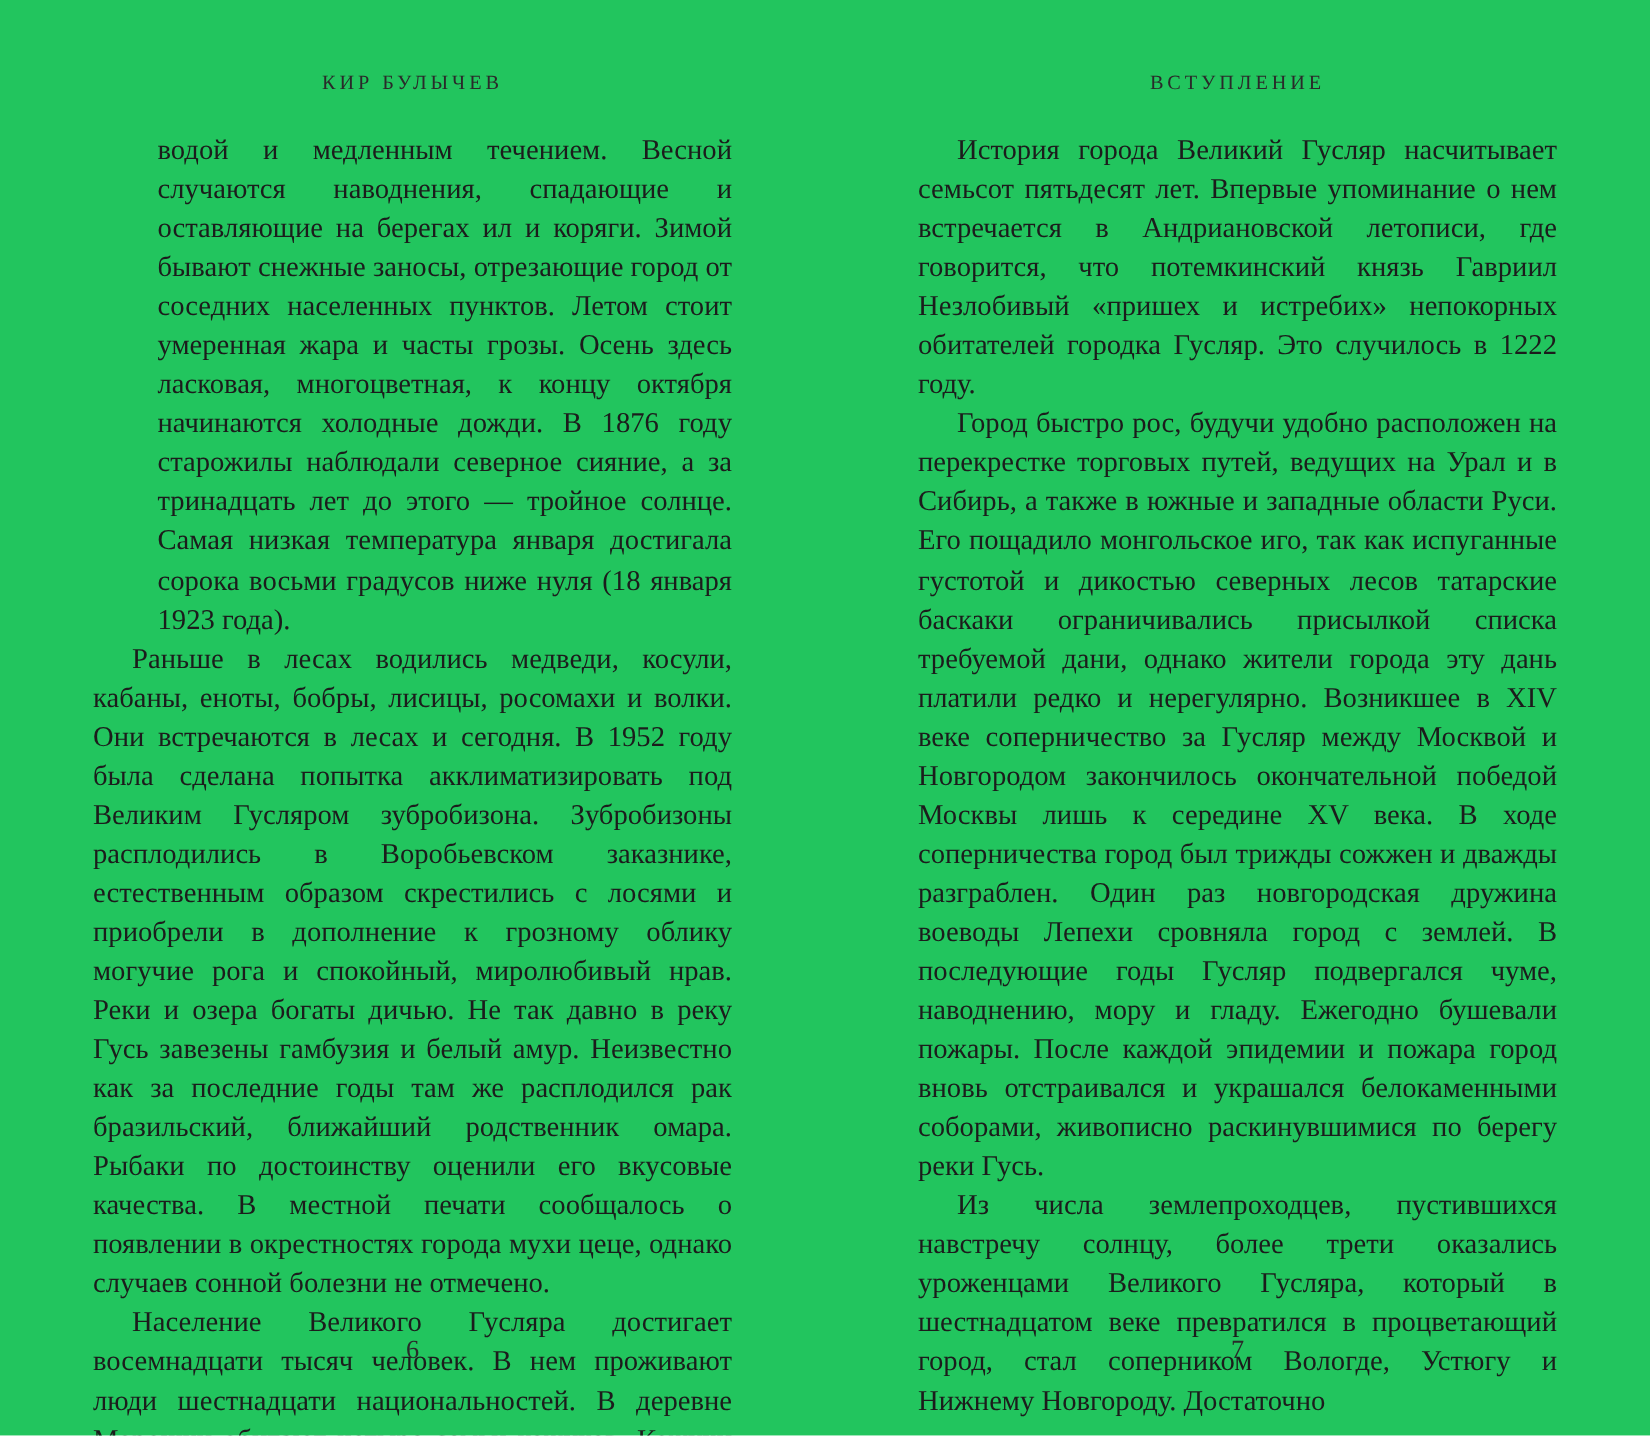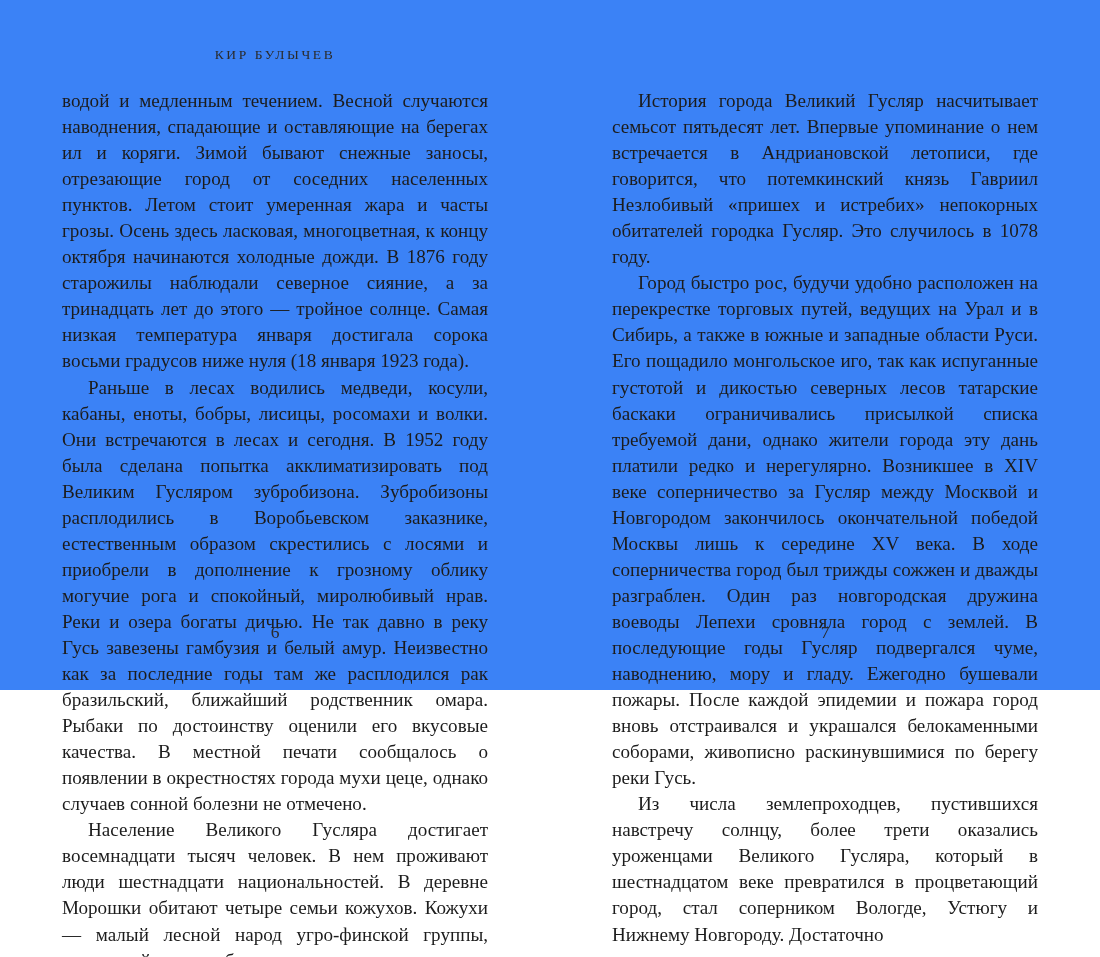--- a/index.html
+++ b/index.html
@@ -18,22 +18,22 @@
   .spread {
     position: relative;
     width: 1100px;
     height: 957px;
     display: flex;
   }
 
   .page {
     position: relative;
     width: 550px;
-    height: 690px;
-    background: #3b82f6;
+    height: 957px;
+    background: #22c55e;
     box-sizing: border-box;
   }
 
   .page-left  { padding: 0 62px 0 62px; }
   .page-right { padding: 0 62px 0 62px; }
 
   .running-head {
     position: absolute;
     top: 47px;
     left: 0;
@@ -59,20 +59,21 @@
     -webkit-font-smoothing: antialiased;
   }
 
   .text-block p {
     margin: 0;
     text-indent: 26px;
     hyphens: manual;
   }
   .text-block p.first {
     text-indent: 0;
+    margin-left: 43px;
   }
 
   .folio {
     position: absolute;
     bottom: 47px;
     left: 0;
     right: 0;
     text-align: center;
     font-size: 17.5px;
     color: #2a2a2a;
@@ -89,23 +90,24 @@
     <div class="text-block">
       <p class="first">водой и медленным течением. Весной случаются наводнения, спадающие и оставляющие на берегах ил и коряги. Зимой бывают снежные заносы, отрезающие город от соседних населенных пунктов. Летом стоит умеренная жара и часты грозы. Осень здесь ласковая, многоцветная, к концу октября начинаются холодные дожди. В 1876 году старожилы наблюдали северное сияние, а за тринадцать лет до этого — тройное солнце. Самая низкая температура января достигала сорока восьми градусов ниже нуля (18 января 1923 года).</p>
       <p>Раньше в лесах водились медведи, косули, кабаны, еноты, бобры, лисицы, росомахи и волки. Они встречаются в лесах и сегодня. В 1952 году была сделана попытка акклиматизировать под Великим Гусляром зубробизона. Зубробизоны расплодились в Воробьевском заказнике, естественным образом скрестились с лосями и приобрели в дополнение к грозному облику могучие рога и спокойный, миролюбивый нрав. Реки и озера богаты дичью. Не так давно в реку Гусь завезены гамбузия и белый амур. Неизвестно как за последние годы там же расплодился рак бразильский, ближайший родственник омара. Рыбаки по достоинству оценили его вкусовые качества. В местной печати сообщалось о появлении в окрестностях города мухи цеце, однако случаев сонной болезни не отмечено.</p>
       <p>Население Великого Гусляра достигает восемнадцати тысяч человек. В нем проживают люди шестнадцати национальностей. В деревне Морошки обитают четыре семьи кожухов. Кожухи — малый лесной народ угро-финской группы, говорящий на своеобразном, до сих пор не до конца разгаданном наукой языке. Письменность кожухов на основе латинской была разработана в 1926 году гуслярским</p>
     </div>
 
     <div class="folio">6</div>
   </div>
 
   <div class="page page-right">
+    <div class="running-head">ВСТУПЛЕНИЕ</div>
 
     <div class="text-block">
-      <p>История города Великий Гусляр насчитывает семьсот пятьдесят лет. Впервые упоминание о нем встречается в Андриановской летописи, где говорится, что потемкинский князь Гавриил Незлобивый «пришех и истребих» непокорных обитателей городка Гусляр. Это случилось в 1078 году.</p>
+      <p>История города Великий Гусляр насчитывает семьсот пятьдесят лет. Впервые упоминание о нем встречается в Андриановской летописи, где говорится, что потемкинский князь Гавриил Незлобивый «пришех и истребих» непокорных обитателей городка Гусляр. Это случилось в 1222 году.</p>
       <p>Город быстро рос, будучи удобно расположен на перекрестке торговых путей, ведущих на Урал и в Сибирь, а также в южные и западные области Руси. Его пощадило монгольское иго, так как испуганные густотой и дикостью северных лесов татарские баскаки ограничивались присылкой списка требуемой дани, однако жители города эту дань платили редко и нерегулярно. Возникшее в XIV веке соперничество за Гусляр между Москвой и Новгородом закончилось окончательной победой Москвы лишь к середине XV века. В ходе соперничества город был трижды сожжен и дважды разграблен. Один раз новгородская дружина воеводы Лепехи сровняла город с землей. В последующие годы Гусляр подвергался чуме, наводнению, мору и гладу. Ежегодно бушевали пожары. После каждой эпидемии и пожара город вновь отстраивался и украшался белокаменными соборами, живописно раскинувшимися по берегу реки Гусь.</p>
       <p>Из числа землепроходцев, пустившихся навстречу солнцу, более трети оказались уроженцами Великого Гусляра, который в шестнадцатом веке превратился в процветающий город, стал соперником Вологде, Устюгу и Нижнему Новгороду. Достаточно</p>
     </div>
 
     <div class="folio">7</div>
   </div>
 
 </div>
 
 </body></html>

